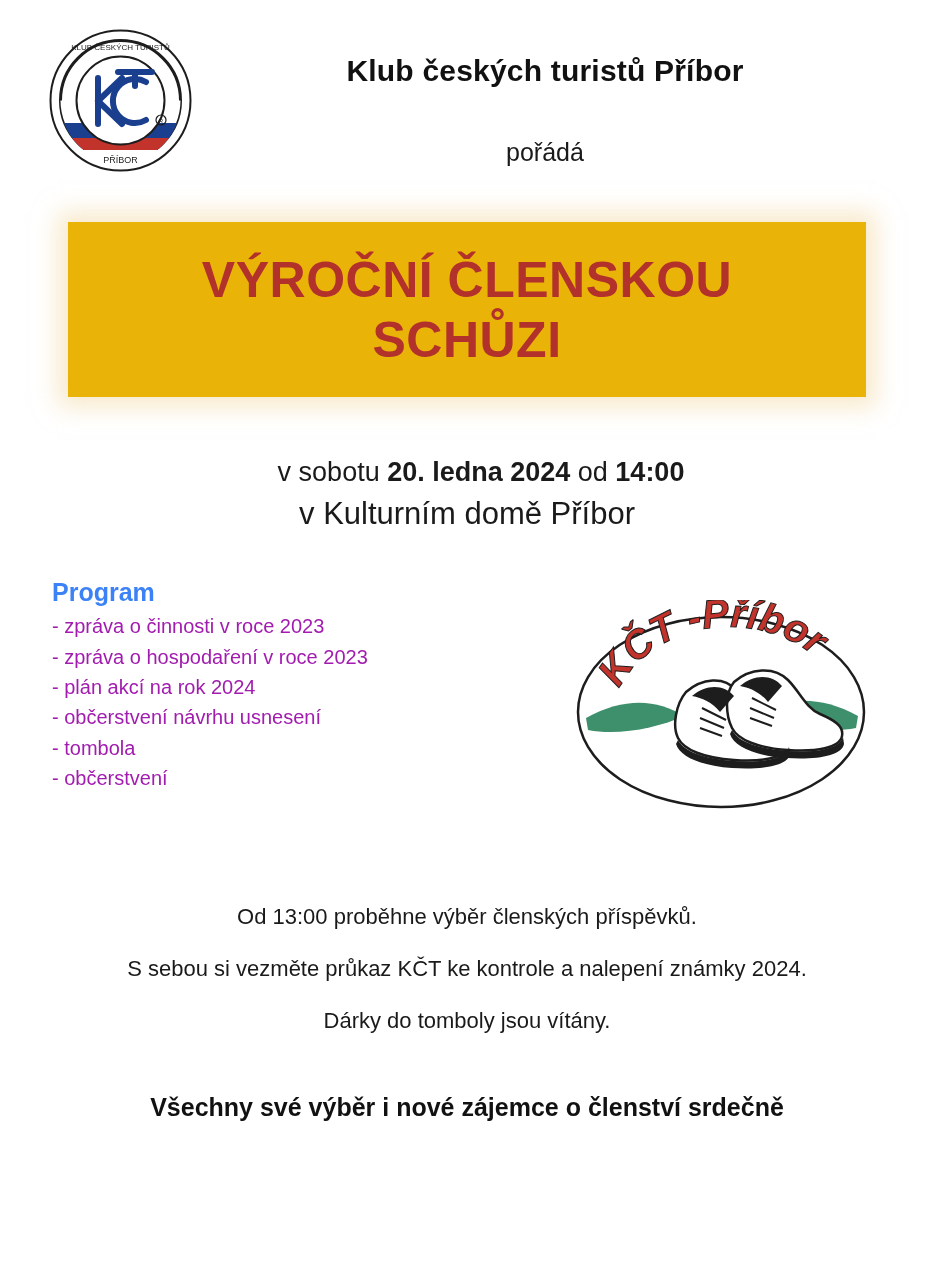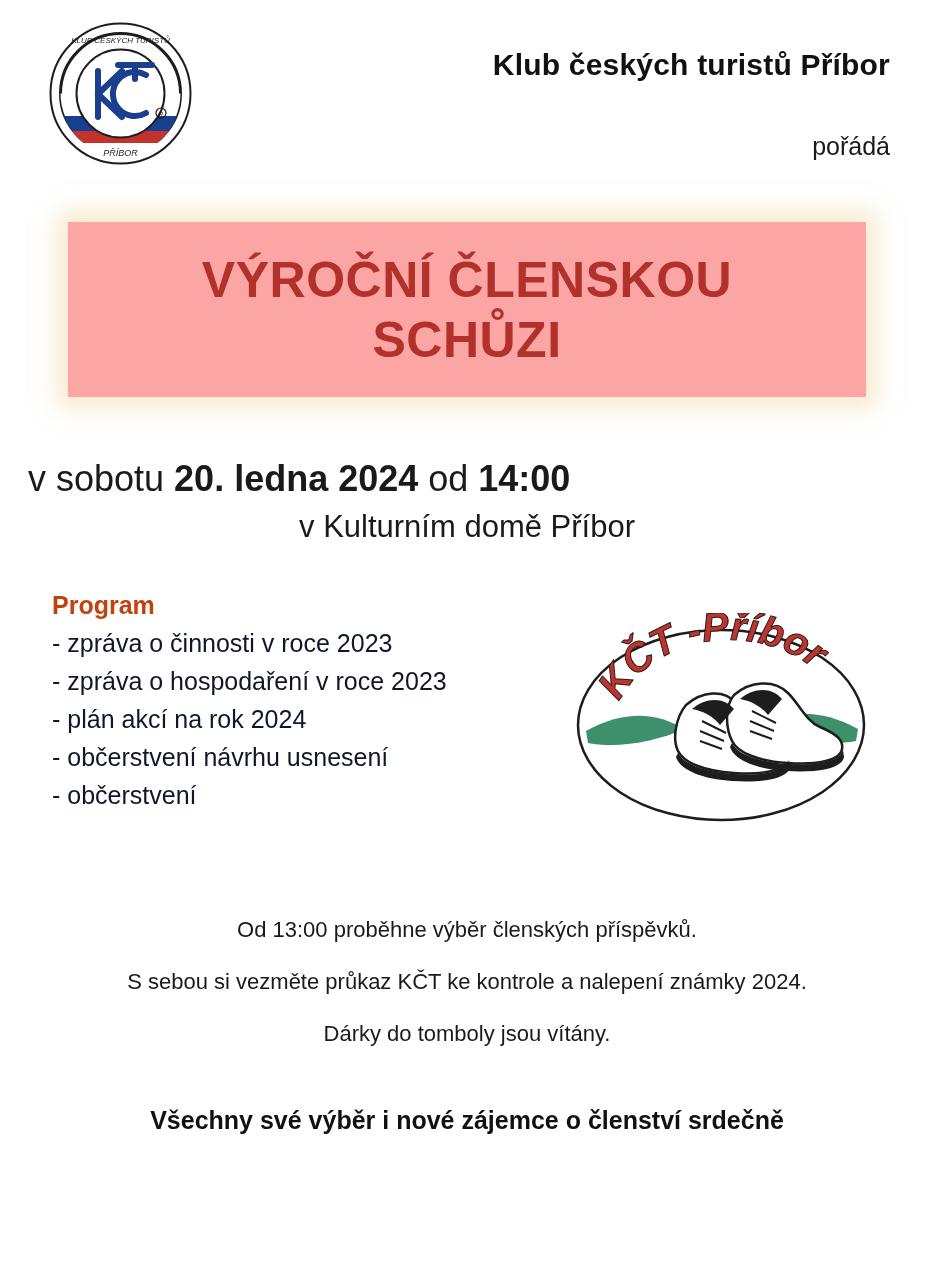--- a/index.html
+++ b/index.html
@@ -25,32 +25,31 @@
 
   
   .header {
     position: relative;
     height: 190px;
   }
 
   .logo-kct {
     position: absolute;
     left: 48px;
-    top: 21px;
+    top: 28px;
     width: 145px;
     height: 145px;
-    font-style: italic;
   }
 
   .header-text {
     position: absolute;
     left: 200px;
-    top: 46px;
+    top: 52px;
     width: 690px;
-    text-align: right;
+    text-align: center;
   }
 
   .org-title {
     font-size: 30px;
     font-weight: bold;
     letter-spacing: 0.2px;
     color: #111111;
     line-height: 1.25;
   }
 
@@ -62,41 +61,41 @@
 
   
   .banner-wrap {
     position: relative;
     margin: 32px 68px 0 68px;
     height: 175px;
   }
   .banner {
     position: absolute;
     inset: 0;
-    background: #fca5a5;
+    background: #eab308;
     box-shadow: 0 0 22px 10px rgba(243, 215, 160, 0.55);
     display: flex;
     align-items: center;
     justify-content: center;
     text-align: center;
   }
   .banner-text {
     font-size: 50px;
     font-weight: bold;
     color: #b2312a;
     line-height: 1.20;
     letter-spacing: 0.5px;
     text-transform: uppercase;
   }
 
   
   .when {
     margin-top: 56px;
-    text-align: left;
-    font-size: 36px;
+    text-align: center;
+    font-size: 27px;
     line-height: 1.45;
     color: #1a1a1a;
     margin-left: 28px;
   }
   .when b { font-weight: bold; }
   .where {
     text-align: center;
     font-size: 31px;
     color: #1a1a1a;
     margin-top: 4px;
@@ -105,32 +104,32 @@
   
   .program-block {
     position: relative;
     margin-top: 46px;
     padding-left: 52px;
     min-height: 280px;
   }
   .program-title {
     font-size: 25px;
     font-weight: bold;
-    color: #c2410c;
+    color: #3b82f6;
     margin-bottom: 4px;
   }
   .program-list {
     list-style: none;
     margin: 0;
     padding: 0;
   }
   .program-list li {
-    font-size: 25px;
+    font-size: 20px;
     line-height: 1.52;
-    color: #0f172a;
+    color: #a21caf;
     white-space: nowrap;
   }
 
   .logo-shoes {
     position: absolute;
     right: 58px;
     top: 22px;
     width: 310px;
     height: 215px;
   }
@@ -210,20 +209,21 @@
   </div>
   <div class="where">v Kulturním domě Příbor</div>
 
   <div class="program-block">
     <div class="program-title">Program</div>
     <ul class="program-list">
       <li>- zpráva o činnosti v roce 2023</li>
       <li>- zpráva o hospodaření v roce 2023</li>
       <li>- plán akcí na rok 2024</li>
       <li>- občerstvení návrhu usnesení</li>
+      <li>- tombola</li>
       <li>- občerstvení</li>
     </ul>
 
     <div class="logo-shoes">
       <svg viewBox="0 0 310 215" width="310" height="215" aria-hidden="true">
         <ellipse cx="155" cy="112" rx="143" ry="95" fill="#ffffff" stroke="#1d1d1d" stroke-width="2.5"></ellipse>
         <path d="M20 118 C60 96 92 100 118 116 C92 128 52 136 22 130 Z" fill="#3e8f6b"></path>
         <path d="M292 116 C252 94 218 98 192 114 C220 126 260 134 290 128 Z" fill="#3e8f6b"></path>
 
         <g fill="#ffffff" stroke="#1d1d1d" stroke-width="2.5">

